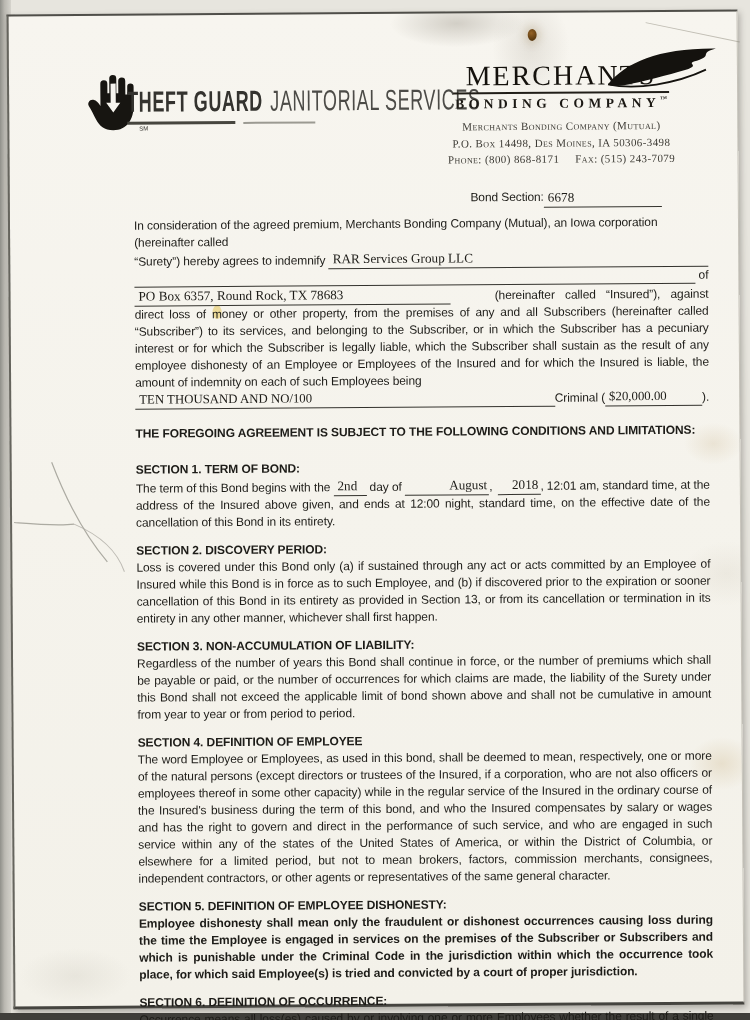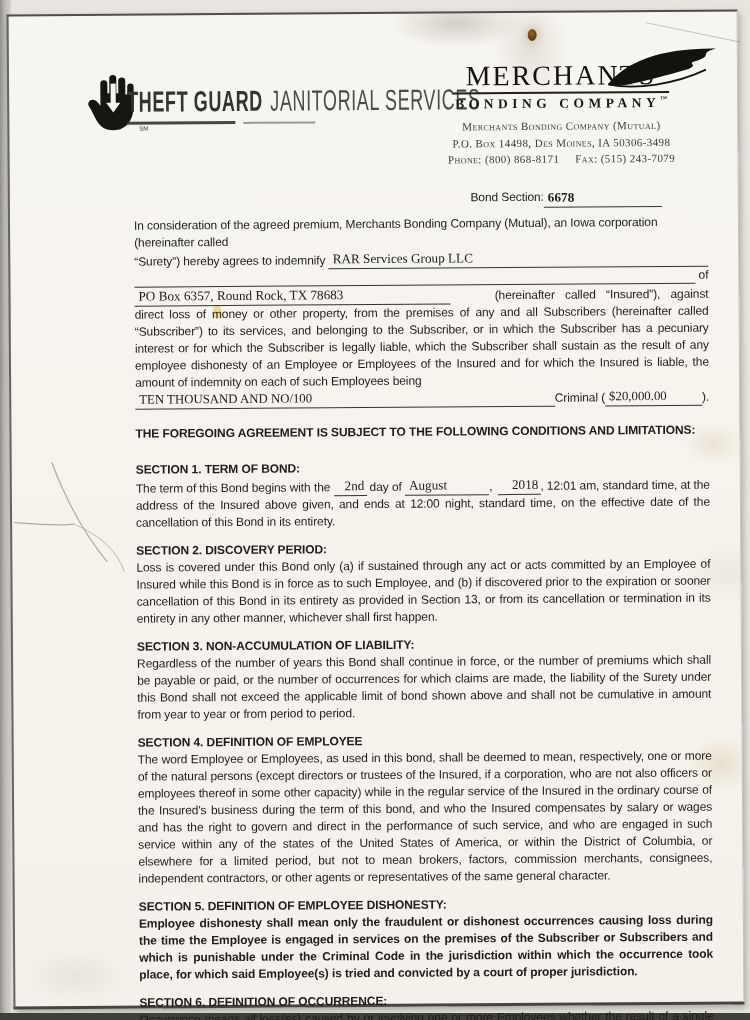--- a/index.html
+++ b/index.html
@@ -61,21 +61,21 @@
   
   .content{position:absolute;left:124px;right:30px;top:0;color:#1d1c18;
     font-size:12px;line-height:17px;letter-spacing:-0.1px;}
   .just{text-align:justify;}
   .row{display:flex;align-items:flex-end;}
   .blank{border-bottom:1.3px solid #33322d;box-sizing:border-box;}
   .fill{font-family:"Liberation Serif",serif;font-size:13.2px;letter-spacing:0;
     padding:0 2px 0 4px;white-space:nowrap;}
   .pre{white-space:pre;}
   .bond-row{margin-top:176px;display:flex;justify-content:flex-end;margin-right:46px;}
-  .bond-row .blank{width:118px;font-weight:bold;}
+  .bond-row .blank{width:118px;}
   .p1{margin-top:7px;}
   .hdr{font-weight:700;}
   .caps-hdr{margin-top:16px;font-weight:700;}
   .section{margin-top:11px;}
   .sec5 .body{font-weight:700;}
   .spread{word-spacing:7px;padding-left:14px;white-space:nowrap;}
   .amount-row .fill{font-size:12.8px;}
 </style>
 </head>
 <body>
@@ -164,23 +164,23 @@
         <span>).</span>
       </div>
     </div>
 
     <div class="caps-hdr">THE FOREGOING AGREEMENT IS SUBJECT TO THE FOLLOWING CONDITIONS AND LIMITATIONS:</div>
 
     <div class="section" style="margin-top:19px">
       <div class="hdr">SECTION 1. TERM OF BOND:</div>
       <div class="row" style="flex-wrap:nowrap">
         <span class="pre">The term of this Bond begins with the </span>
-        <span class="blank" style="width:46px;text-align:right"><span class="fill">2nd</span></span>
+        <span class="blank" style="width:46px;text-align:left"><span class="fill">2nd</span></span>
         <span class="pre"> day of </span>
-        <span class="blank" style="width:118px;text-align:left"><span class="fill">August</span></span>
+        <span class="blank" style="width:118px;text-align:right"><span class="fill">August</span></span>
         <span class="pre">,</span>
         <span class="blank" style="width:60px;text-align:right;margin-left:5px"><span class="fill">2018</span></span>
         <span class="pre">, 12:01 am, standard time, at the</span>
       </div>
       <div class="just">address of the Insured above given, and ends at 12:00 night, standard time, on the effective date of the cancellation of this Bond in its entirety.</div>
     </div>
 
     <div class="section">
       <div class="hdr">SECTION 2. DISCOVERY PERIOD:</div>
       <div class="just body">Loss is covered under this Bond only (a) if sustained through any act or acts committed by an Employee of Insured while this Bond is in force as to such Employee, and (b) if discovered prior to the expiration or sooner cancellation of this Bond in its entirety as provided in Section 13, or from its cancellation or termination in its entirety in any other manner, whichever shall first happen.</div>

